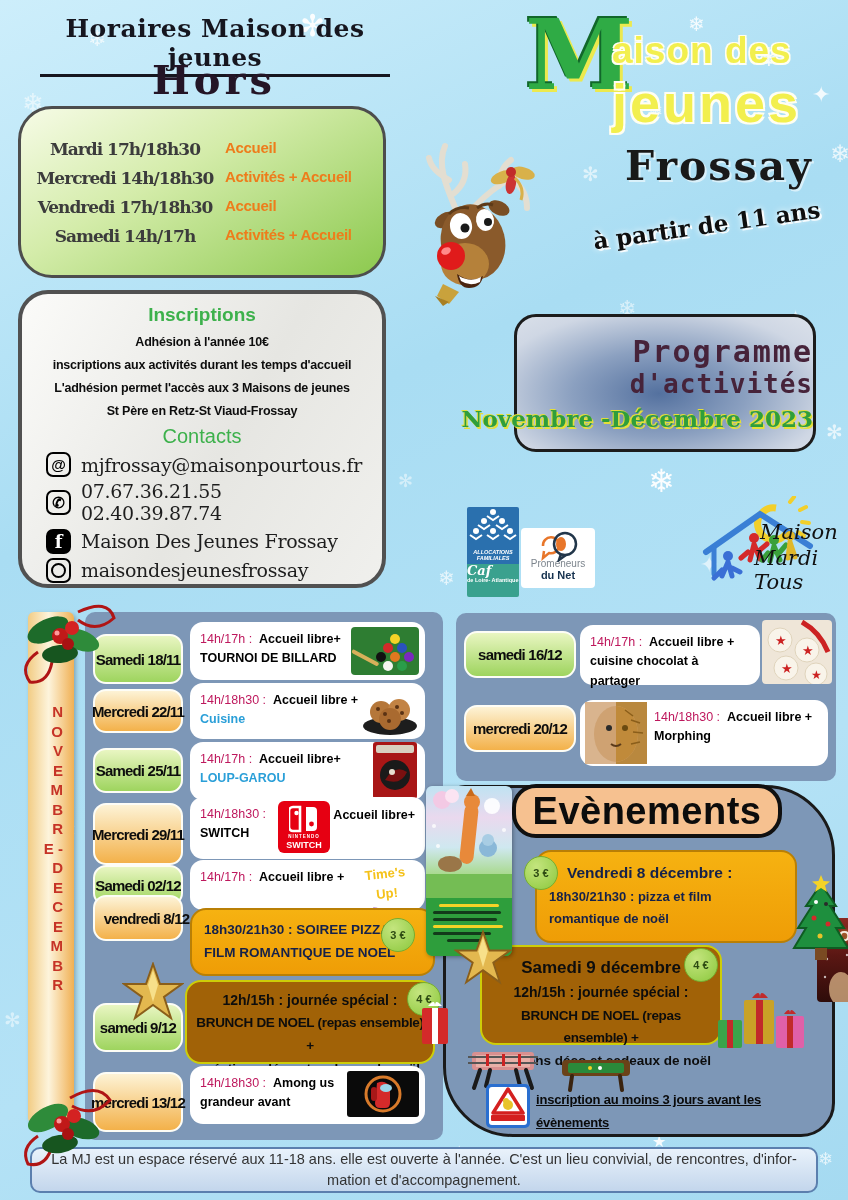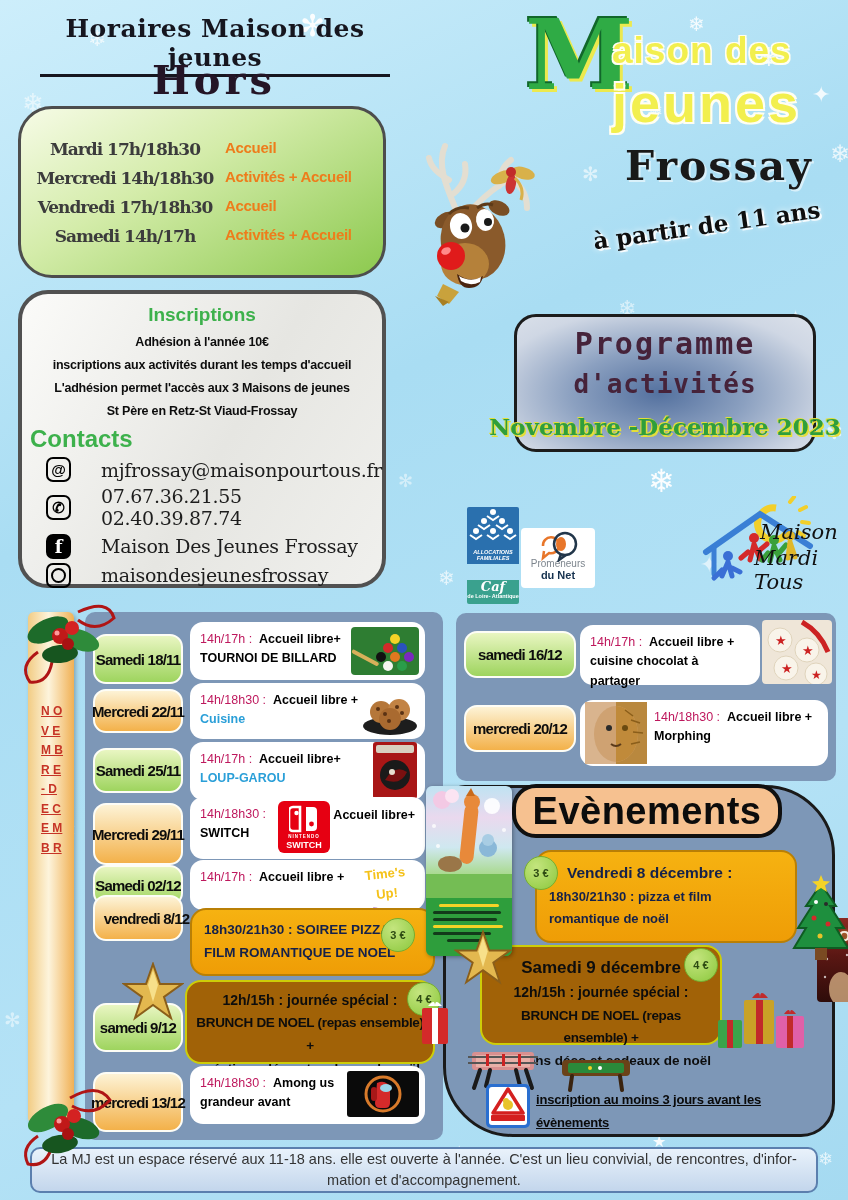--- a/index.html
+++ b/index.html
@@ -18,68 +18,68 @@
     background:linear-gradient(150deg,#f6fbe6 0%,#d4ecaa 40%,#8cc94e 100%);
     display:grid;grid-template-columns:200px 1fr;align-content:center;row-gap:9px;padding:6px 4px;box-sizing:border-box;}
   .daytime{font-family:"DejaVu Serif",serif;font-weight:bold;font-size:17px;letter-spacing:-1px;
     color:#3c3c3c;text-align:center;white-space:nowrap;}
   .acclabel{font-weight:800;font-size:15px;letter-spacing:-0.3px;color:#ee7c1b;white-space:nowrap;}
 
   .info-box{left:18px;top:290px;width:368px;height:298px;border:4px solid #515151;border-radius:30px;
     background:linear-gradient(120deg,#fbfbf9 0%,#e6e6e2 55%,#f0f0ed 100%);box-sizing:border-box;padding:10px 8px 6px;}
   .ins-title{text-align:center;color:#3db14c;font-weight:800;font-size:19px;}
   .info-line{text-align:center;color:#0d0d0d;font-weight:bold;font-size:12.5px;margin-top:9px;letter-spacing:-0.2px;}
-  .con-title{text-align:left;color:#3db14c;font-weight:700;font-size:24px;margin-top:7px;}
+  .con-title{text-align:center;color:#3db14c;font-weight:400;font-size:20px;margin-top:7px;}
   .contact-row{display:flex;align-items:center;margin:4px 0 0 16px;}
   .cicon{width:25px;height:25px;flex:0 0 25px;display:flex;align-items:center;justify-content:center;
     border:2.5px solid #000;border-radius:7px;font-weight:bold;font-size:15px;color:#000;box-sizing:border-box;}
   .cicon.fb{background:#000;color:#fff;font-family:"DejaVu Serif",serif;font-size:18px;}
-  .ctext{font-family:"DejaVu Serif",serif;font-size:19px;color:#1d1d1d;margin-left:30px;letter-spacing:-0.3px;}
+  .ctext{font-family:"DejaVu Serif",serif;font-size:19px;color:#1d1d1d;margin-left:10px;letter-spacing:-0.3px;}
   .ig-inner{width:11px;height:11px;border:2px solid #000;border-radius:50%;}
 
   
   .brand-m{left:525px;top:6px;font-family:"DejaVu Serif",serif;font-weight:bold;font-size:98px;line-height:1;
     color:#2fab45;text-shadow:-2px -2px 0 #11672a,3px 3px 0 #ece94e;}
   .brand-aison{left:612px;top:30px;font-weight:800;font-size:37px;color:#f2ef4e;letter-spacing:1px;
     text-shadow:1.5px 1.5px 0 #fffef2,-1.5px -1.5px 0 #fffef2,1.5px -1.5px 0 #fffef2,-1.5px 1.5px 0 #fffef2;}
   .brand-jeunes{left:612px;top:72px;font-weight:800;font-size:54px;color:#f2ef4e;letter-spacing:3px;
     text-shadow:2px 2px 0 #fffef2,-2px -2px 0 #fffef2,2px -2px 0 #fffef2,-2px 2px 0 #fffef2;}
   .brand-frossay{left:625px;top:142px;font-family:"DejaVu Serif",serif;font-weight:bold;font-size:41px;
     color:#191919;letter-spacing:2px;text-shadow:2px 2px 0 rgba(255,255,255,0.55);}
   .brand-age{left:592px;top:210px;width:250px;transform:rotate(-8deg);font-family:"DejaVu Serif",serif;
     font-weight:bold;font-size:23px;color:#0f0f0f;text-shadow:0 0 6px #ffffff,2px 2px 0 rgba(255,255,255,0.9);white-space:nowrap;}
 
   .program-box{left:514px;top:314px;width:302px;height:138px;border:3px solid #1c1c1c;border-radius:22px;
     background:radial-gradient(ellipse at 48% 58%,#54719f 0%,#8ba0c0 40%,#cfd7e4 78%,#dbe1ea 100%);
-    display:flex;flex-direction:column;justify-content:center;align-items:center;box-sizing:border-box;gap:8px;}
+    display:flex;flex-direction:column;justify-content:center;align-items:flex-end;box-sizing:border-box;}
   .prog1{font-family:"DejaVu Sans Mono",monospace;font-weight:bold;font-size:30px;color:#46233a;letter-spacing:2px;}
   .prog2{font-family:"DejaVu Sans Mono",monospace;font-weight:bold;font-size:26px;color:#46233a;letter-spacing:1px;}
   .prog3{font-family:"DejaVu Serif",serif;font-weight:bold;font-size:23px;color:#2f9e3c;margin-top:6px;white-space:nowrap;
     text-shadow:1.5px 1.5px 0 #e4df39,-1px -1px 0 #e4df39;}
 
   
   .caf{left:467px;top:505px;width:52px;height:85px;}
   .caf-top{width:52px;height:57px;background:#2a70ae;border-radius:2px 2px 0 0;position:relative;text-align:center;}
   .caf-alloc{position:absolute;bottom:2px;left:0;right:0;color:#fff;font-style:italic;font-size:5.5px;font-weight:bold;line-height:1.2;}
-  .caf-bot{width:52px;height:24px;background:#3aa18e;border-radius:0 0 2px 2px;text-align:center;color:#fff;margin-top:16px;}
+  .caf-bot{width:52px;height:33px;background:#3aa18e;border-radius:0 0 2px 2px;color:#fff;}
   .caf-name{font-family:"DejaVu Serif",serif;font-style:italic;font-weight:bold;font-size:13px;line-height:13px;}
   .caf-sub{font-size:5.5px;font-weight:bold;line-height:1.3;}
   .pdn{left:521px;top:528px;width:74px;height:60px;background:#fff;border-radius:4px;text-align:center;}
   .pdn1{font-size:10px;color:#7d858d;margin-top:31px;line-height:1;}
   .pdn2{font-size:11px;font-weight:bold;color:#16324f;line-height:1.2;}
   .mpt{left:698px;top:496px;width:142px;height:100px;}
   .mpt-t1{position:absolute;left:62px;top:24px;font-family:"DejaVu Serif",serif;font-style:italic;font-size:21px;color:#111;}
   .mpt-t2{position:absolute;left:56px;top:50px;font-family:"DejaVu Serif",serif;font-style:italic;font-size:21px;color:#111;}
 
   
   .month-bar{left:28px;top:612px;width:46px;height:512px;border-radius:6px;
     background:linear-gradient(90deg,#f2cc84 0%,#fdf4dc 45%,#f0b054 100%);
     box-shadow:2px 2px 4px rgba(0,0,0,0.25);}
-  .month-text{position:absolute;left:13px;top:90px;width:22px;text-align:left;font-weight:800;font-size:12px;
-    line-height:19.5px;color:#c63326;text-decoration:underline;}
+  .month-text{position:absolute;left:13px;top:90px;width:22px;text-align:right;font-weight:800;font-size:15px;
+    line-height:19.5px;color:#c63326;}
 
   .panel{background:#7d97b7;border-radius:10px;}
   .left-panel{left:85px;top:612px;width:358px;height:528px;}
   .right-panel{left:456px;top:613px;width:380px;height:168px;}
   .events-panel{left:443px;top:785px;width:392px;height:352px;background:#7d97b7;
     border:3px solid #1a1a1a;border-radius:22px 70px 34px 70px;box-sizing:border-box;}
 
   .pill{position:absolute;left:8px;width:90px;border-radius:13px;border:2px solid #fdfdf6;
     display:flex;align-items:center;justify-content:center;font-weight:800;font-size:15px;letter-spacing:-0.8px;
     color:#0d0d0d;white-space:nowrap;box-sizing:border-box;}

